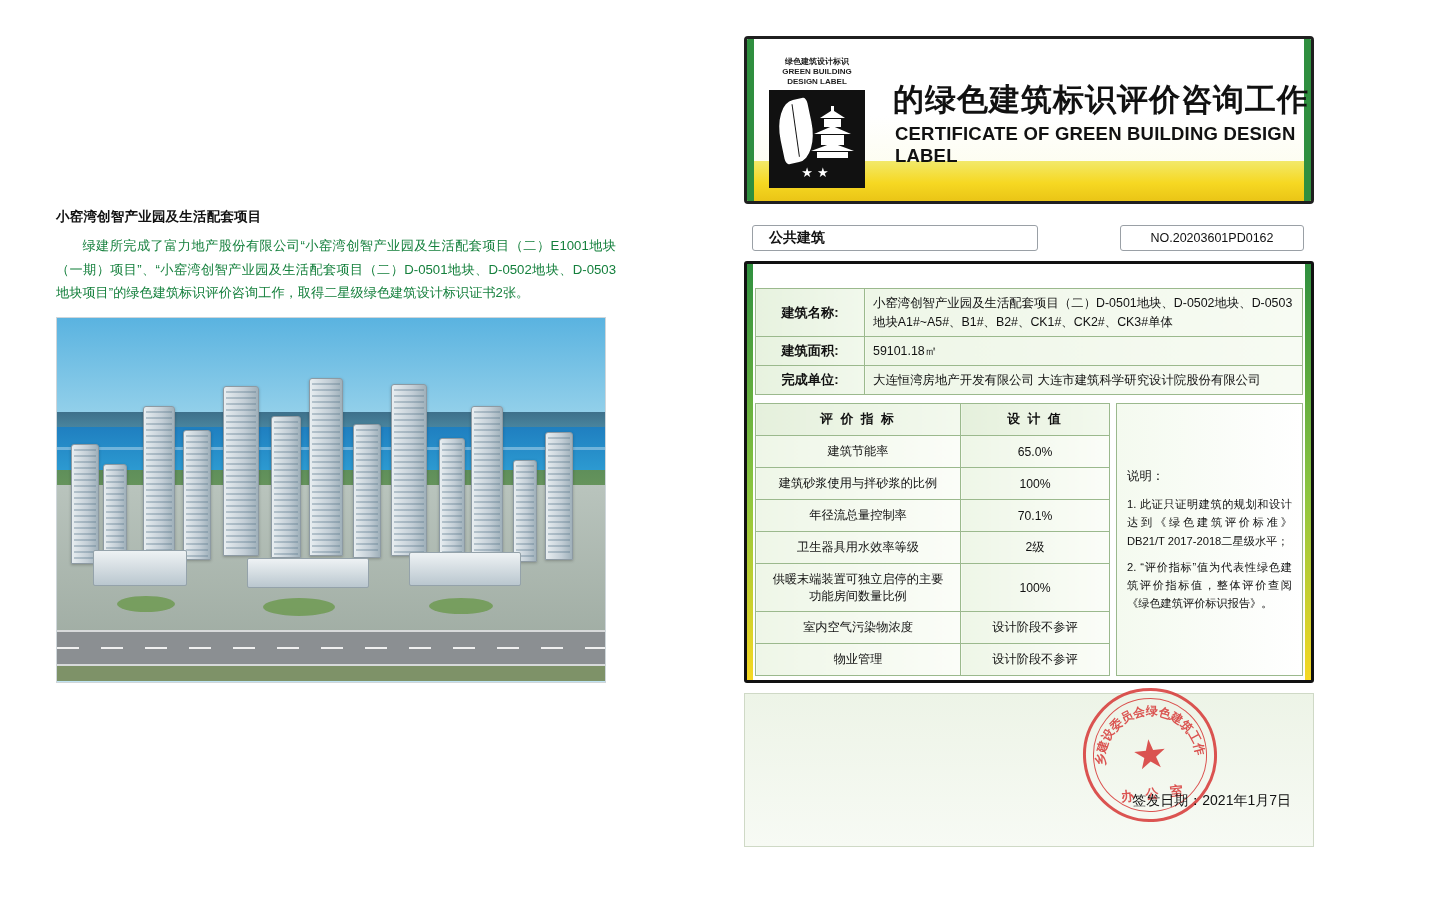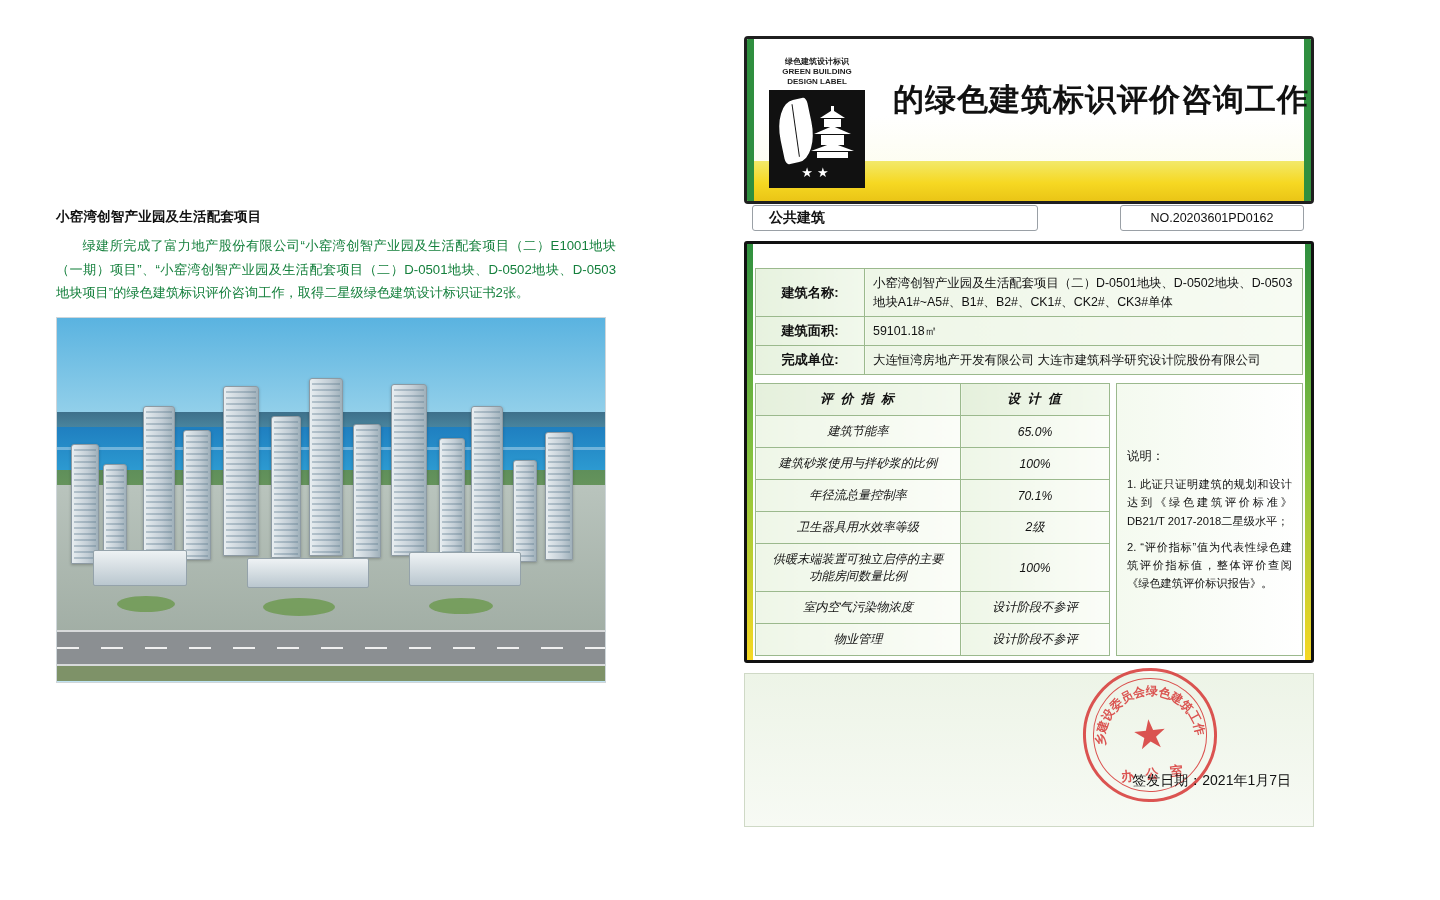--- a/index.html
+++ b/index.html
@@ -200,21 +200,21 @@
     left: 148px;
     top: 84px;
     font-size: 18.5px;
     font-weight: bold;
     color:#111;
     letter-spacing: .2px;
   }
 
   .cert-subrow {
     position:relative;
-    margin-top: 1px;
+    margin-top: 21px;
     height: 26px;
     text-align: center;
   }
   .pill-left {
     position:absolute;left:8px;top:0;width:286px;height:26px;
     border:1px solid #9aa0a6;border-radius:3px;background:#fff;
     display:flex;align-items:center;padding-left:16px;
     font-size:14px;font-weight:bold;color:#111;box-sizing:border-box;
   }
   .pill-right {
@@ -263,21 +263,20 @@
 
   .grid-wrap{
     display:flex;
     margin-top:8px;
     gap:6px;
   }
   .metrics{
     flex: 0 0 355px;
     border-collapse:collapse;
     table-layout:fixed;
-    font-style:italic;
   }
   .metrics td, .metrics th{
     border:1px solid #9bb98d;
     font-size:12.2px;
     color:#111;
     text-align:center;
     padding:7px 4px;
     background:linear-gradient(to right,#eef6e7,#fbfdf8);
     font-weight:normal;
   }
@@ -392,20 +391,21 @@
             <rect x="10" y="31" width="23" height="10" fill="#fff"></rect>
             <polygon points="21.5,39 43,47 0,47" fill="#fff"></polygon>
             <rect x="6" y="48" width="31" height="6" fill="#fff"></rect>
           </svg>
           <div class="stars">★★</div>
         </div>
       </div>
     </div>
 
     <div class="title-zh">的绿色建筑标识评价咨询工作</div>
+    <div class="title-en">CERTIFICATE OF GREEN BUILDING DESIGN LABEL</div>
   </div>
 
   <div class="cert-subrow">
     <div class="pill-left">公共建筑</div>
     <div class="pill-right">NO.20203601PD0162</div>
   </div>
 
   <div class="cert-body">
     <div class="left-green-bar"></div>
     <div class="right-green-bar"></div>

